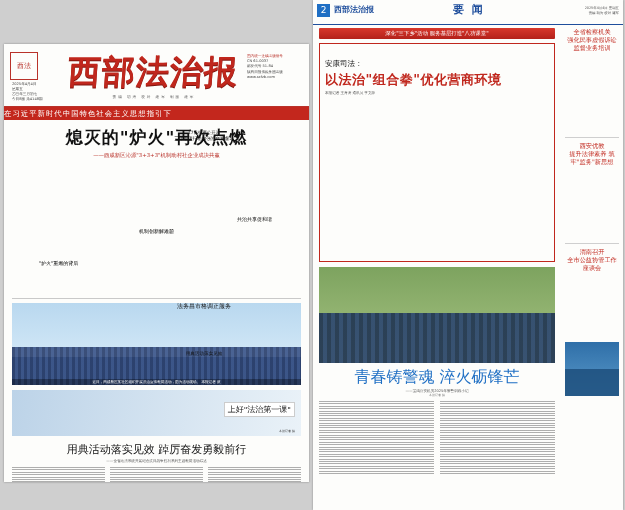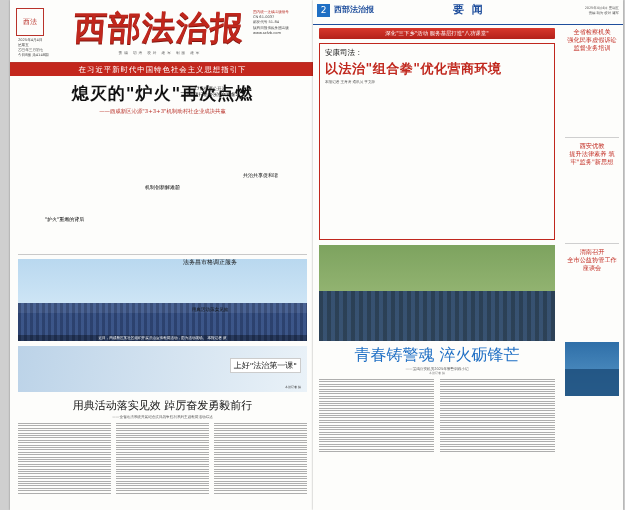--- a/index.html
+++ b/index.html
@@ -1,39 +1,39 @@
 <!DOCTYPE html>
 <html><head>
 <meta charset="utf-8">
 <style>
   html,body{margin:0;padding:0;background:#d8d8d8;}
   body{width:625px;height:510px;overflow:hidden;font-family:"DejaVu Sans","Liberation Sans",sans-serif;}
   .page{position:relative;width:625px;height:510px;background:#cfcfcf;}
   .sheet{position:absolute;top:0;background:#fdfdfb;box-shadow:0 0 2px rgba(0,0,0,.35);overflow:hidden;}
-  .left{left:10px;width:305px;height:510px;}
+  .left{left:4px;width:305px;height:438px;margin-top:44px;}
   .right{left:313px;width:310px;height:510px;}
   .tx{background-image:repeating-linear-gradient(to bottom,
         var(--c) 0px, var(--c) 1px, transparent 1px, transparent 2.7px);
       opacity:.55;}
   .tx.dense{background-image:repeating-linear-gradient(to bottom,
         #7a7a7a 0px,#7a7a7a 1px,transparent 1px,transparent 2.4px);opacity:.6;}
   .tx.light{opacity:.42;}
 
   
   .mast{position:relative;height:62px;border-bottom:1px solid #b9322a;}
   .mast .logo{position:absolute;left:6px;top:8px;width:26px;height:26px;border:1px solid #b9322a;color:#b9322a;font-size:7px;text-align:center;line-height:26px;}
   .mast .title{position:absolute;left:56px;top:6px;width:186px;height:44px;color:#c0271d;
       font-family:"DejaVu Serif","Liberation Serif",serif;font-weight:bold;font-size:33px;
       letter-spacing:1px;text-align:center;transform:skewX(-4deg);text-shadow:0 1px 0 #7d140e;}
   .mast .meta{position:absolute;left:8px;top:38px;width:44px;font-size:3.6px;color:#444;line-height:5px;}
   .mast .metaR{position:absolute;right:6px;top:10px;width:56px;font-size:3.6px;color:#444;line-height:5.2px;text-align:left;}
   .mast .metaR .rl{color:#b9322a;}
   .mast .stripe{position:absolute;left:50px;bottom:6px;width:200px;height:5px;font-size:3.6px;color:#666;text-align:center;letter-spacing:2px;}
 
-  .banner{height:13px;background:#c3271d;color:#fff;font-size:7.4px;line-height:13px;text-align:center;letter-spacing:1px;
+  .banner{height:13px;background:#c3271d;color:#fff;font-size:7.4px;line-height:13px;text-align:left;letter-spacing:1px;
       font-family:"DejaVu Serif","Liberation Serif",serif;}
 
   .lead{padding:6px 8px 2px;text-align:center;}
   .lead h1{margin:0;font-size:17px;color:#111;font-family:"DejaVu Serif","Liberation Serif",serif;letter-spacing:1px;}
   .lead h2{margin:3px 0 0;font-size:5.4px;color:#b9322a;font-weight:normal;}
 
   .cols3{display:flex;gap:5px;padding:4px 8px 0;}
   .cols3 .c{flex:1;}
   .rule{border-top:1px solid #c9c9c9;margin:4px 8px;}
 
@@ -46,21 +46,21 @@
   
   .rhead{position:relative;height:24px;border-bottom:1.5px solid #1f4e9c;}
   .rhead .sq{position:absolute;left:4px;top:4px;width:13px;height:13px;background:#1f6fc4;color:#fff;font-size:9px;text-align:center;line-height:13px;}
   .rhead .nm{position:absolute;left:21px;top:4px;font-size:8px;color:#1f4e9c;font-family:"DejaVu Serif","Liberation Serif",serif;font-weight:bold;}
   .rhead .sec{position:absolute;left:140px;top:2px;font-size:11px;color:#1f4e9c;font-family:"DejaVu Serif","Liberation Serif",serif;font-weight:bold;letter-spacing:2px;text-align:center;}
   .rhead .dt{position:absolute;right:4px;top:6px;font-size:3.4px;color:#555;line-height:5px;text-align:right;}
 
   .ribbon{margin:4px 6px 0;height:11px;background:linear-gradient(#d8372b,#b3211a);color:#fff;
       font-size:5.4px;line-height:11px;text-align:center;border-radius:1px;}
 
-  .redframe{margin:4px 6px 0;border:1.6px solid #c0271d;padding:4px 5px;}
+  .redframe{margin:4px 6px 0;border:1.6px solid #c0271d;padding:15px 5px;}
   .redframe .kicker{font-size:7.5px;color:#111;font-family:"DejaVu Serif","Liberation Serif",serif;}
   .redframe .head{font-size:13px;color:#c0271d;font-family:"DejaVu Serif","Liberation Serif",serif;font-weight:bold;margin-top:2px;letter-spacing:.5px;}
   .redframe .sub{font-size:3.6px;color:#555;margin:2px 0 3px;}
 
   .sidebarR{position:absolute;right:0;top:24px;width:62px;padding:4px 4px 0;box-sizing:border-box;}
   .sb-title{font-size:6.2px;color:#c0271d;font-family:"DejaVu Serif","Liberation Serif",serif;text-align:center;line-height:8px;}
   .divider{border-top:1px solid #cfcfcf;margin:4px 0;}
   .grn{background:linear-gradient(#4f7a3c,#6d9a4e);}
   .blu{background:linear-gradient(#2f6fa8,#5b9bcb);}
   .gry{background:linear-gradient(#c9c9c9,#e8e8e8);}

